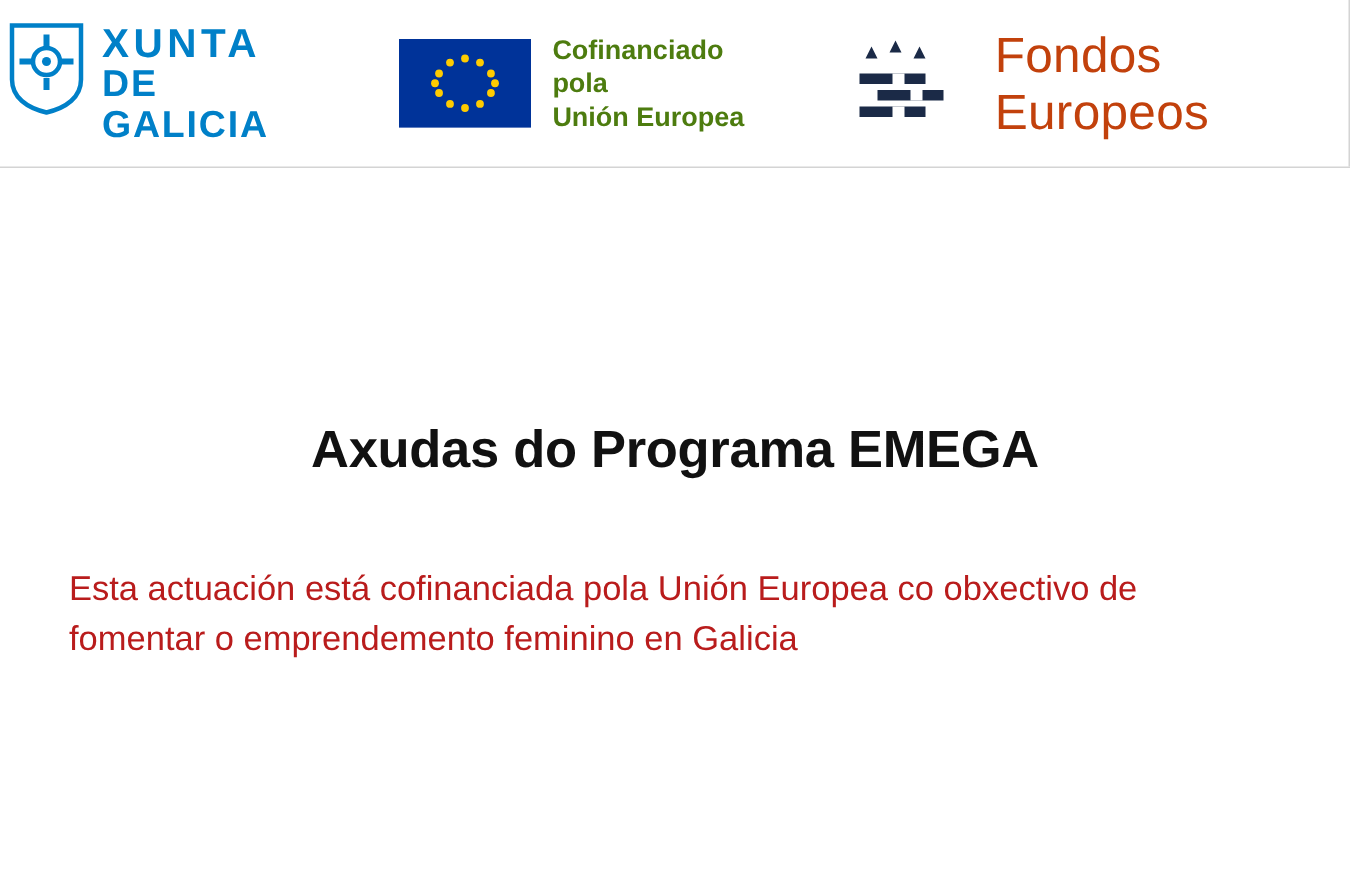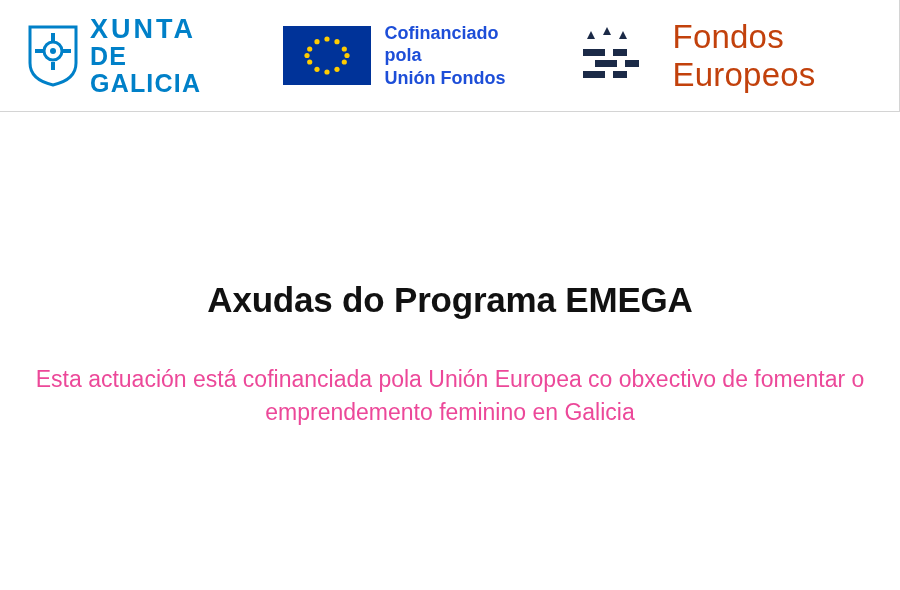--- a/index.html
+++ b/index.html
@@ -31,22 +31,22 @@
     right: 0;
     top: 0;
     bottom: 0;
     width: 1px;
     background: #d4d4d4;
   }
 
   
   .xunta-logo {
     display: flex;
-    align-items: center;
-    padding-left: 28px;
+    align-items: flex-start;
+    padding-left: 6px;
     gap: 12px;
   }
   .xunta-shield {
     width: 50px;
     height: 62px;
     position: relative;
     flex: none;
   }
   .xunta-shield svg { display: block; }
   .xunta-text {
@@ -73,21 +73,21 @@
   }
   .eu-flag {
     width: 88px;
     height: 59px;
     background: #003399;
     position: relative;
     flex: none;
   }
   .eu-flag svg { display: block; }
   .eu-text {
-    color: #1d4ed8;
+    color: #4d7c0f;
     font-weight: 700;
     font-size: 18px;
     line-height: 1.25;
   }
 
   
   .fondos-block {
     display: flex;
     align-items: center;
     gap: 14px;
@@ -117,27 +117,26 @@
   .page-title {
     margin: 0;
     padding-top: 168px;
     font-size: 35px;
     font-weight: 700;
     color: #111111;
     text-align: right;
     letter-spacing: -0.2px;
   }
   .subtitle {
-    margin: 3px;
+    margin: 16px;
     padding-top: 40px;
     max-width: 860px;
     font-size: 23px;
     line-height: 1.45;
-    color: #ec4899;
-    text-align: center;
+    color: #b91c1c;
   }
 </style>
 </head>
 <body>
 
 <div class="header">
 
   <div class="xunta-logo">
     <span class="xunta-shield">
       <svg viewBox="0 0 50 62" width="50" height="62" aria-hidden="true">
@@ -171,21 +170,21 @@
           <circle cx="34" cy="43.3" r="2.6"></circle>
           <circle cx="26.7" cy="36" r="2.6"></circle>
           <circle cx="24" cy="29.5" r="2.6"></circle>
           <circle cx="26.7" cy="23" r="2.6"></circle>
           <circle cx="34" cy="15.7" r="2.6"></circle>
         </g>
       </svg>
     </span>
     <span class="eu-text">
       <div>Cofinanciado pola</div>
-      <div>Unión Fondos</div>
+      <div>Unión Europea</div>
     </span>
   </div>
 
   <div class="fondos-block">
     <span class="fondos-mark">
       <svg viewBox="0 0 82 62" width="82" height="62" aria-hidden="true">
         <g fill="#1b2a47">
           <polygon points="14,6 18,14 10,14"></polygon>
           <polygon points="30,2 34,10 26,10"></polygon>
           <polygon points="46,6 50,14 42,14"></polygon>

